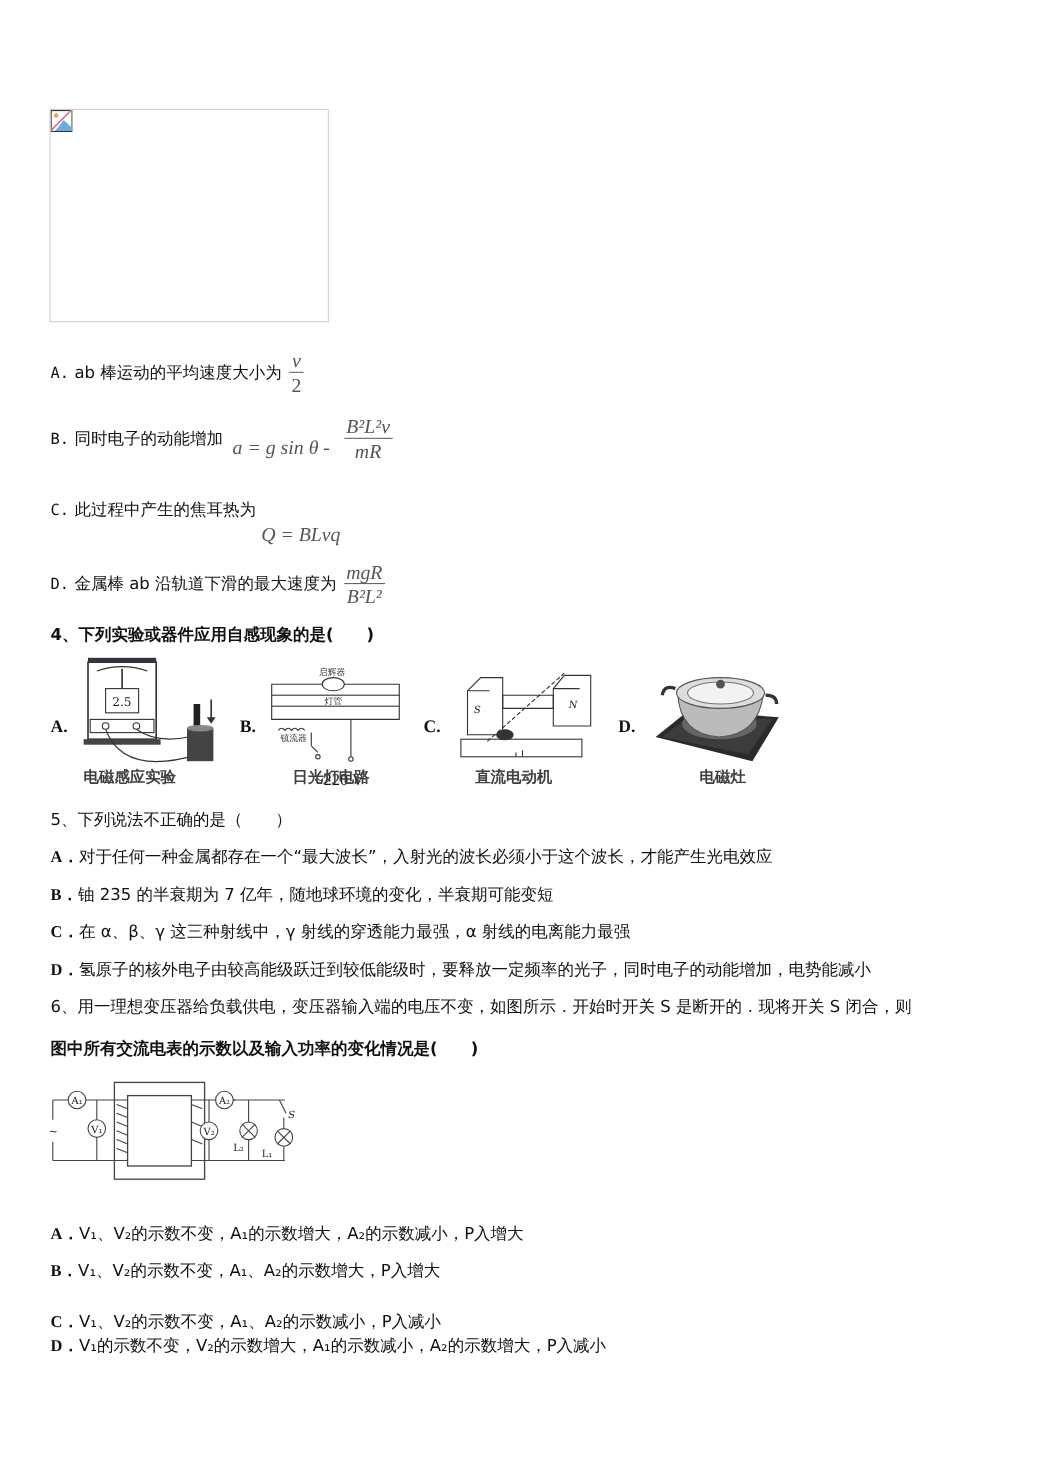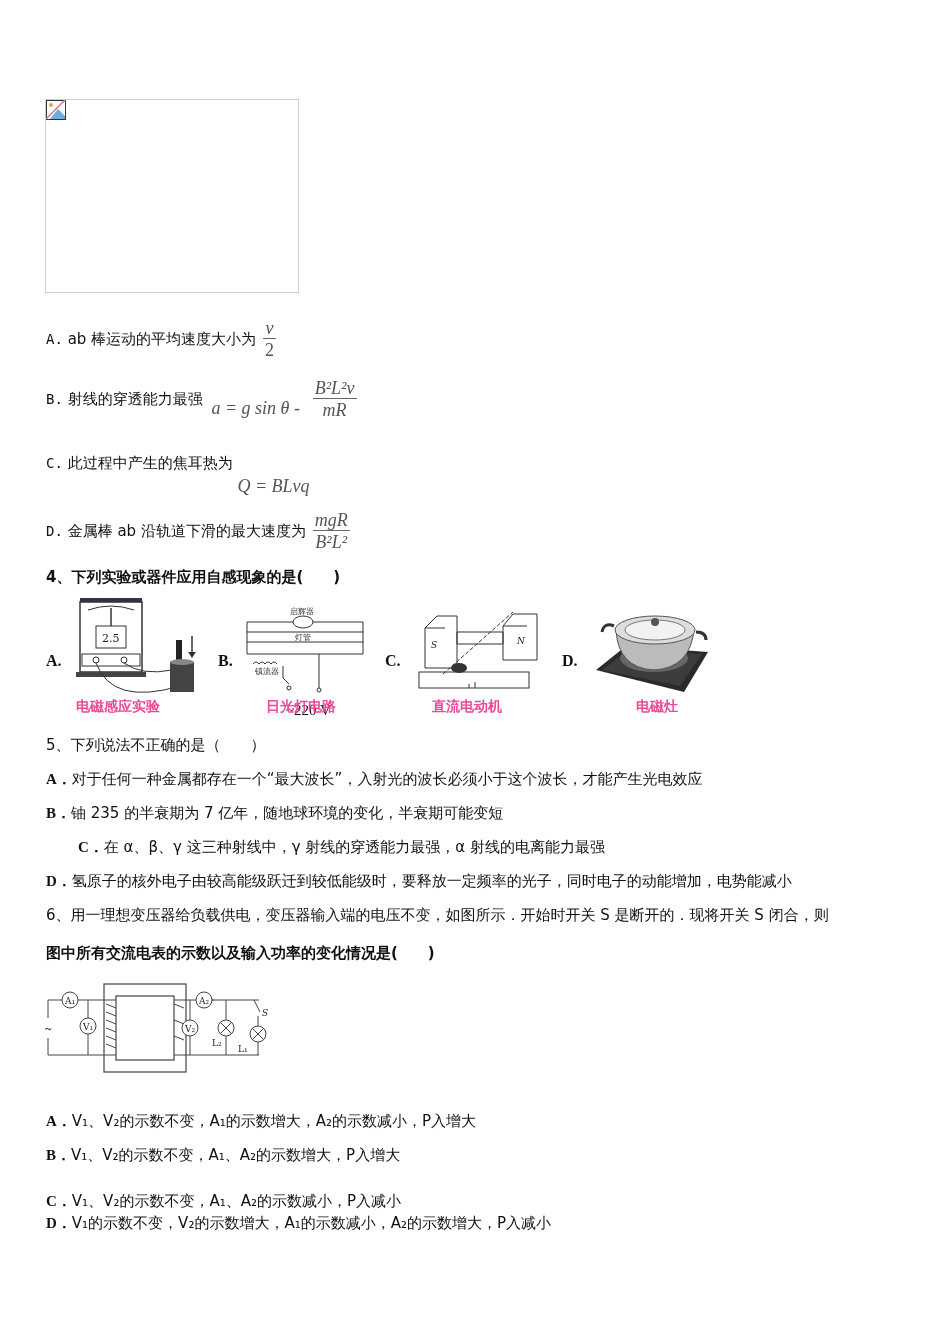--- a/index.html
+++ b/index.html
@@ -14,21 +14,21 @@
     .opt-line .zh { font-family: "DejaVu Sans", "Liberation Sans", sans-serif; font-size: 15px; }
     .math { font-family: "Liberation Serif", "DejaVu Serif", serif; font-style: italic; color: #555; font-size: 18px; }
     .frac { display: inline-block; vertical-align: middle; text-align: center; margin-left: 2px; }
     .frac .num { display: block; padding: 0 2px; border-bottom: 1px solid #666; line-height: 20px; }
     .frac .den { display: block; padding: 0 2px; line-height: 22px; }
     .q { position: absolute; left: 46px; font-size: 15px; white-space: nowrap;
          font-family: "DejaVu Sans", "Liberation Sans", sans-serif; }
     .q b, .bold { font-weight: bold; font-family: "Liberation Serif", "DejaVu Serif", serif; }
     .lbl { font-weight: bold; font-family: "Liberation Serif", "DejaVu Serif", serif; font-size: 16px; }
     .fig { position: absolute; }
-    .caption { position: absolute; font-size: 14px; font-family: "DejaVu Sans", "Liberation Sans", sans-serif; color: #ec4899; font-weight: bold; }
+    .caption { position: absolute; font-size: 14px; font-family: "DejaVu Sans", "Liberation Sans", sans-serif; color: #404040; font-weight: bold; }
   </style>
 </head>
 <body>
 
 <div class="broken-img">
   <svg class="broken-icon" viewBox="0 0 20 20">
     <rect x="0.5" y="0.5" width="19" height="19" fill="#fff" stroke="#333" stroke-width="1"></rect>
     <polygon points="4,19 12,9 19,16 19,19" fill="#6aaee0"></polygon>
     <circle cx="5" cy="5" r="2" fill="#f0a040"></circle>
     <line x1="0" y1="19" x2="19" y2="0" stroke="#e07080" stroke-width="1.5"></line>
@@ -39,21 +39,21 @@
   <span class="mono">A.</span>
   <span class="zh">ab 棒运动的平均速度大小为</span>
   <span class="frac math">
     <span class="num">v</span>
     <span class="den" style="font-style:normal">2</span>
   </span>
 </div>
 
 <div class="opt-line" style="top:378px;">
   <span class="mono">B.</span>
-  <span class="zh">射线的穿透能力最强</span>
+  <span class="zh">同时电子的动能增加</span>
   <span class="math" style="margin-left:4px; position:relative; top:10px;">a = g sin θ -</span>
   <span class="frac math" style="margin-left:8px;">
     <span class="num">B²L²v</span>
     <span class="den">mR</span>
   </span>
 </div>
 
 <div class="opt-line" style="top:452px;">
   <span class="mono">C.</span>
   <span class="zh">此过程中产生的焦耳热为</span>
@@ -144,21 +144,21 @@
 </svg>
 <div class="caption" style="left:636px; top:698px;">电磁灶</div>
 
 <div class="q" style="top:736px;">5、下列说法不正确的是（　　）</div>
 <div class="q" style="top:770px;">
   <b>A．</b><span>对于任何一种金属都存在一个“最大波长”，入射光的波长必须小于这个波长，才能产生光电效应</span>
 </div>
 <div class="q" style="top:804px;">
   <b>B．</b><span>铀 235 的半衰期为 7 亿年，随地球环境的变化，半衰期可能变短</span>
 </div>
-<div class="q" style="top:838px;margin-left:32px;">
+<div class="q" style="top:838px;">
   <b>C．</b><span>在 α、β、γ 这三种射线中，γ 射线的穿透能力最强，α 射线的电离能力最强</span>
 </div>
 <div class="q" style="top:872px;">
   <b>D．</b><span>氢原子的核外电子由较高能级跃迁到较低能级时，要释放一定频率的光子，同时电子的动能增加，电势能减小</span>
 </div>
 
 <div class="q" style="top:906px;">6、用一理想变压器给负载供电，变压器输入端的电压不变，如图所示．开始时开关 S 是断开的．现将开关 S 闭合，则</div>
 <div class="q" style="top:944px; font-weight:bold;">图中所有交流电表的示数以及输入功率的变化情况是(　　)</div>
 
 <svg class="fig" style="left:44px; top:980px;" width="240" height="95" viewBox="0 0 240 95">

